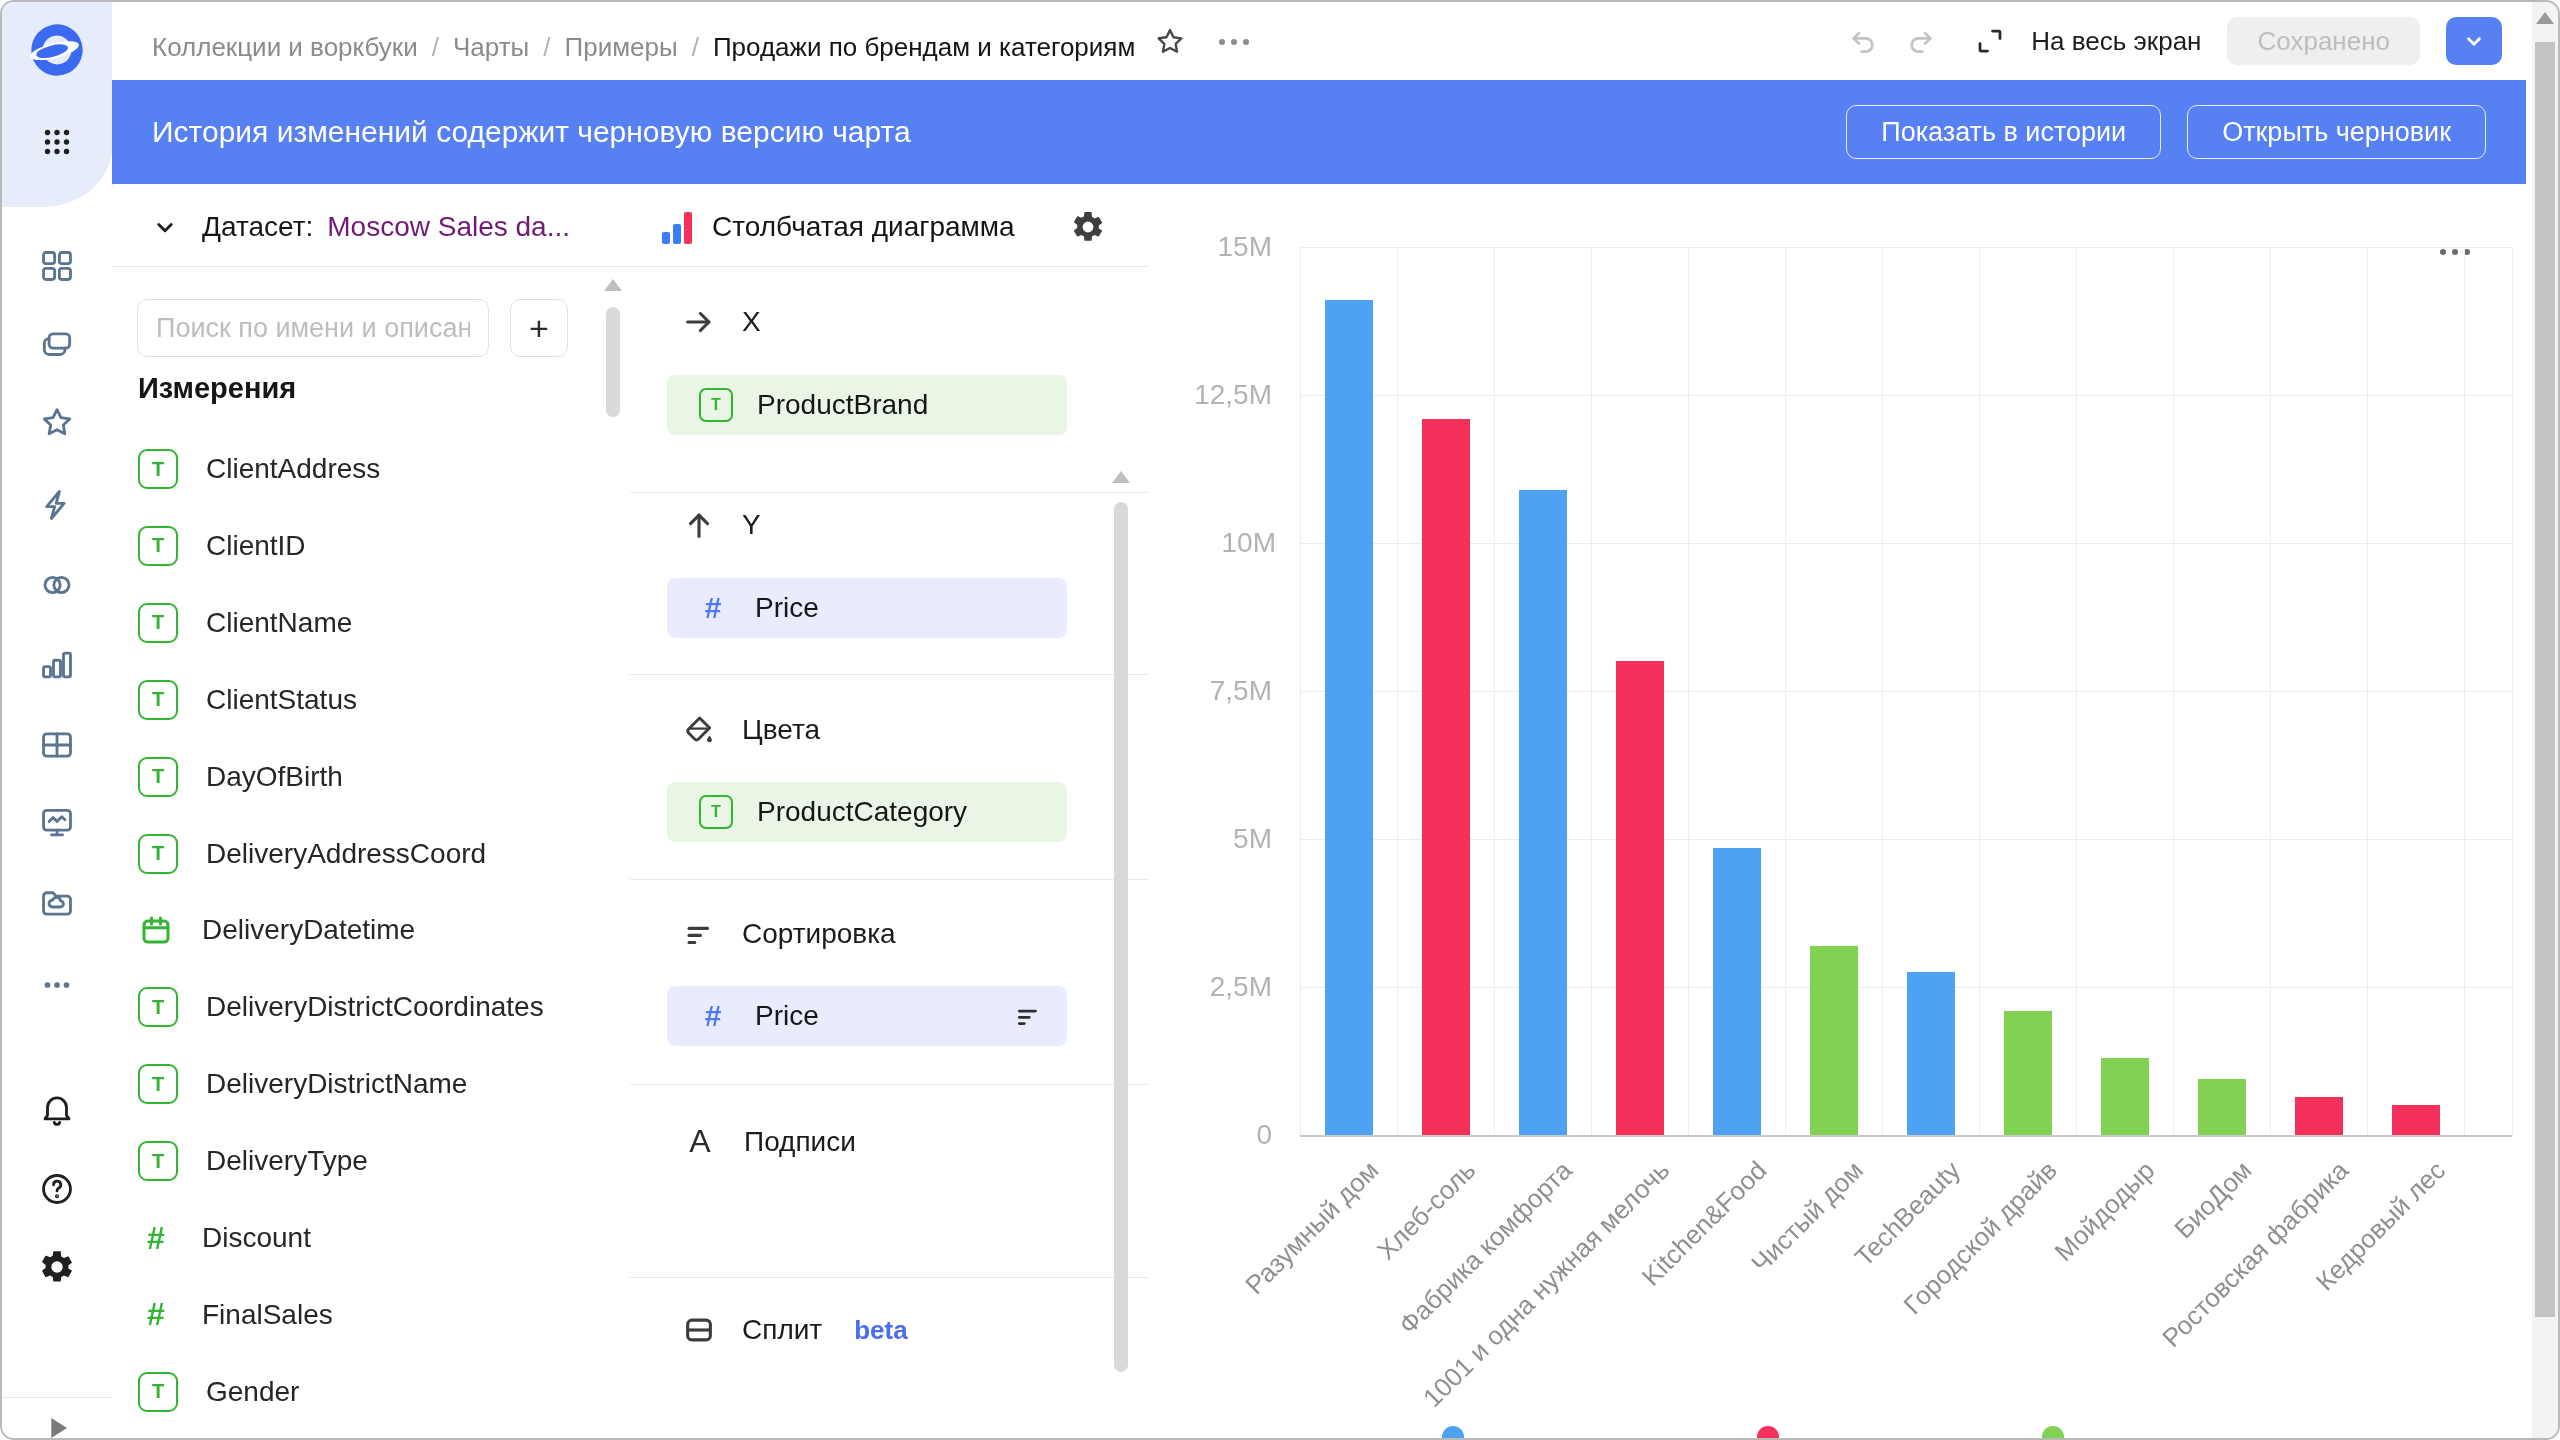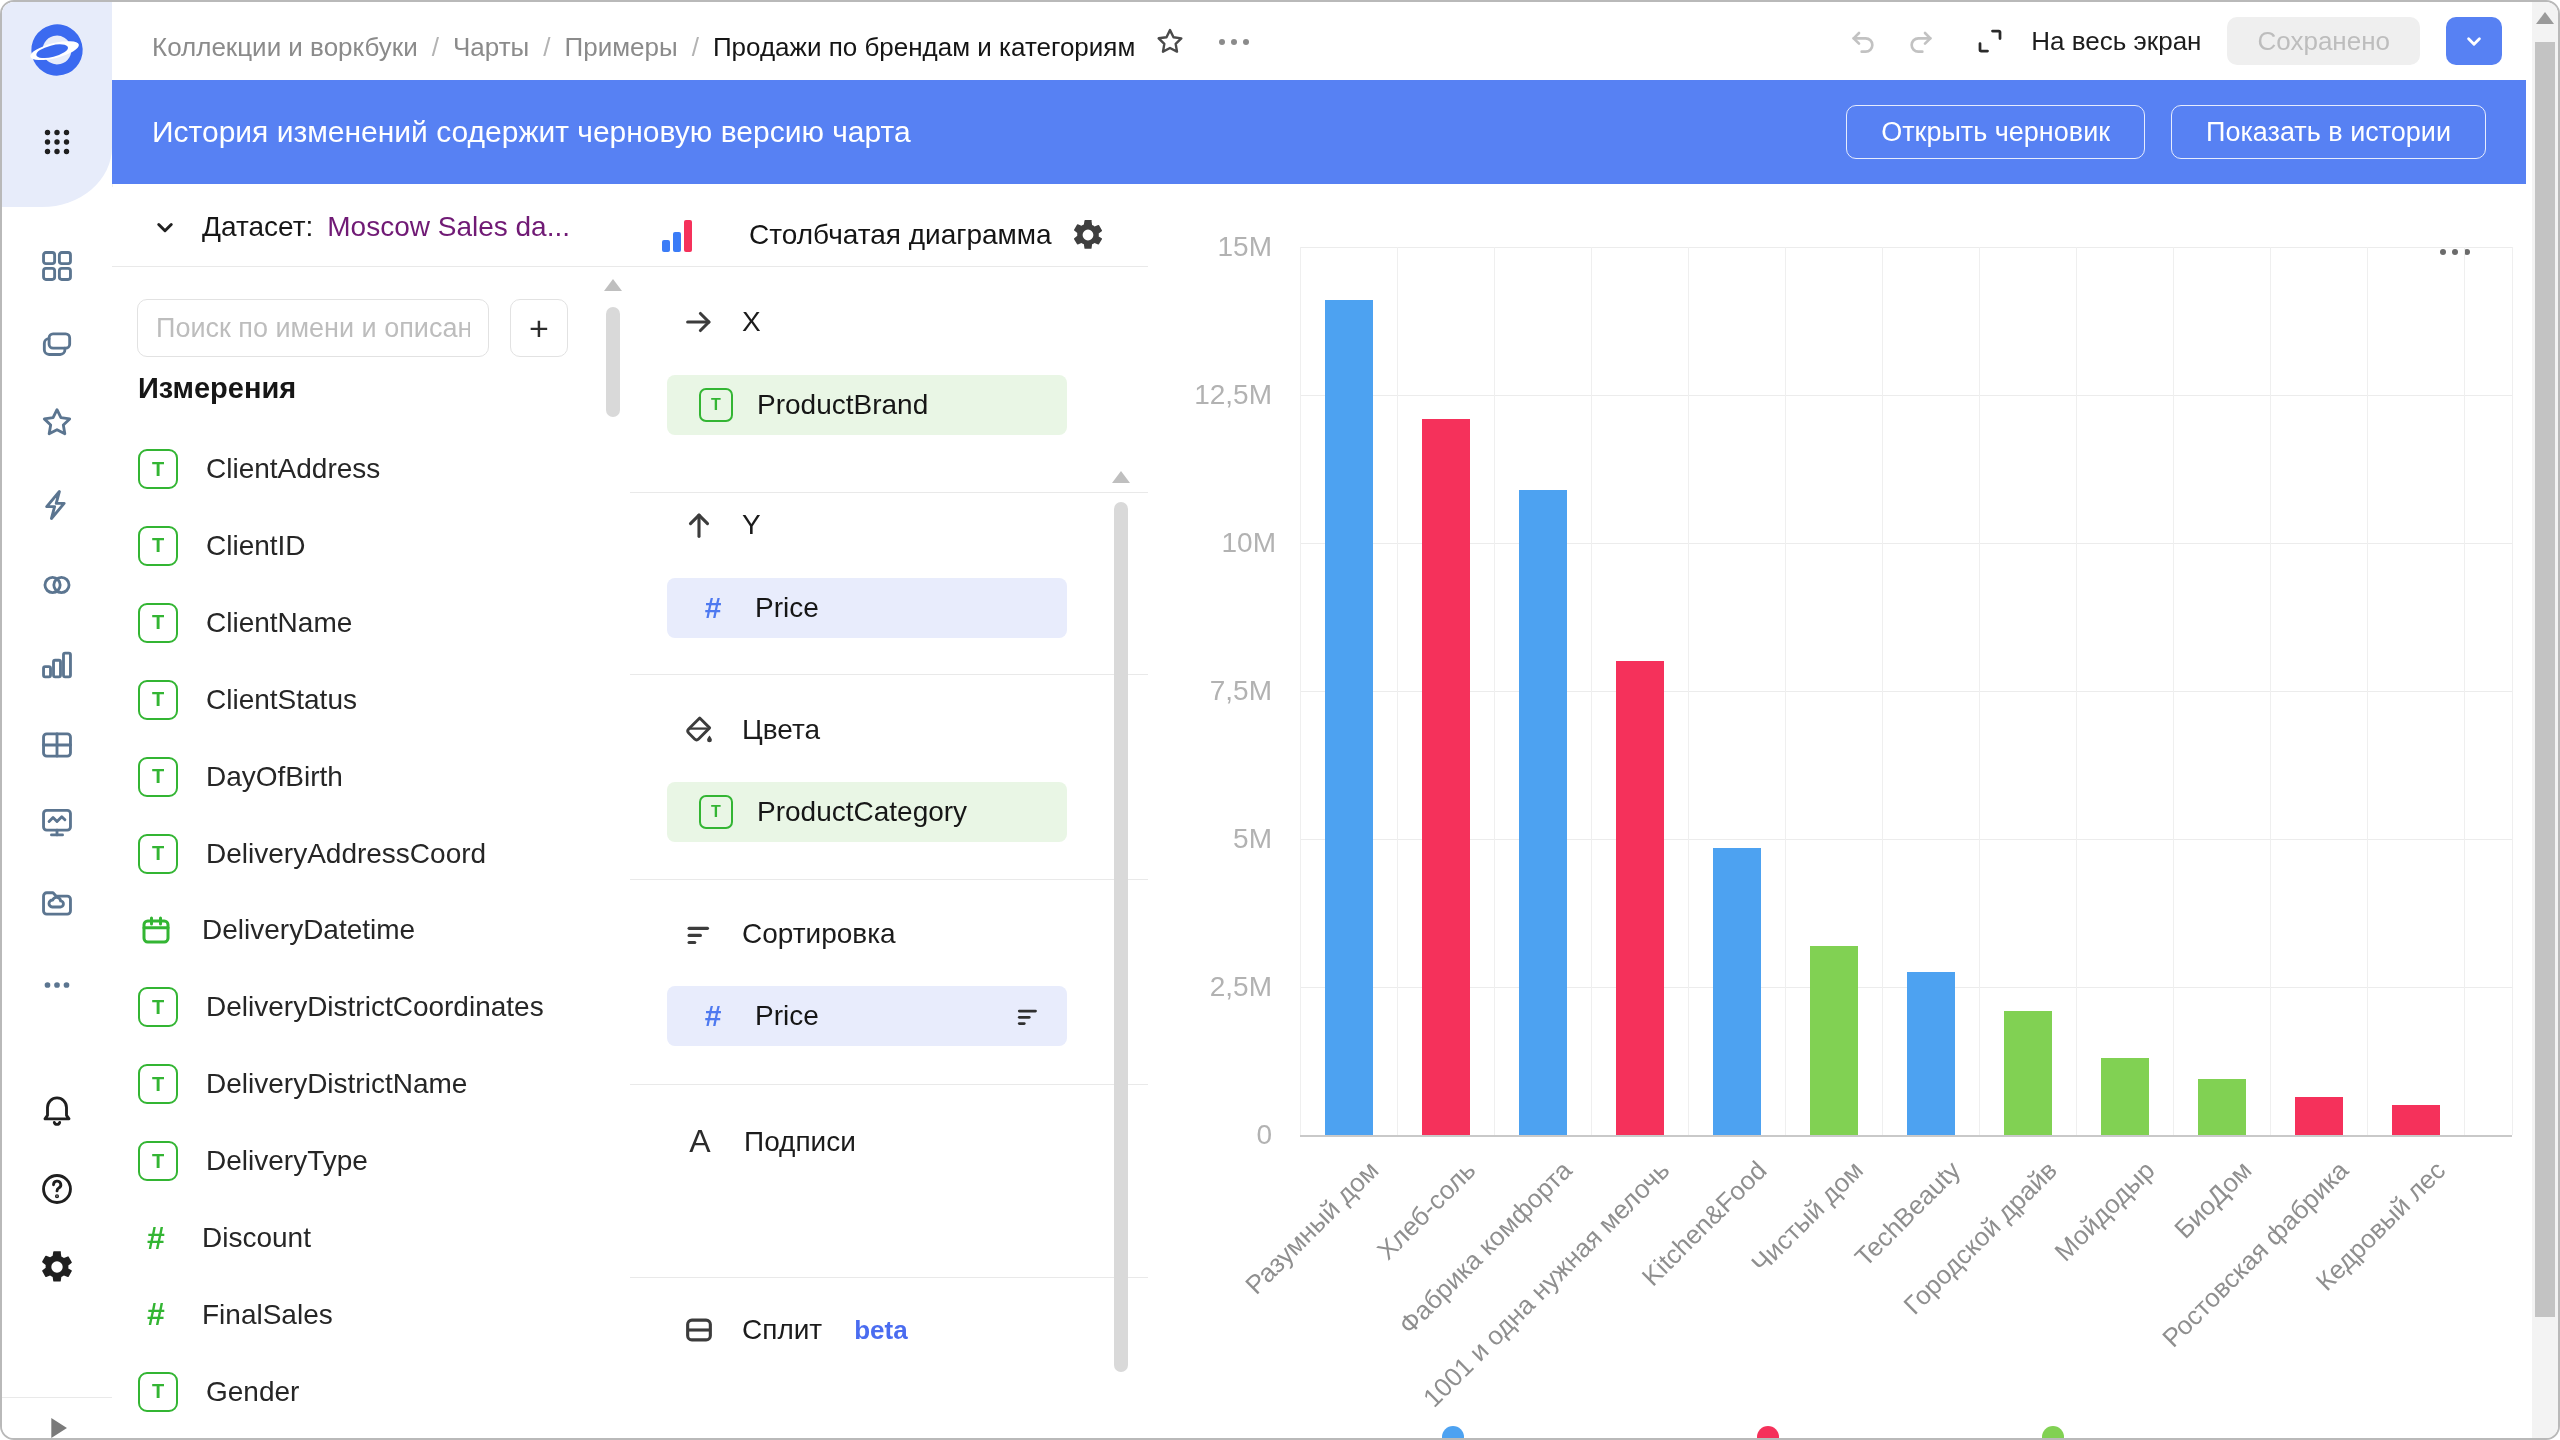--- a/index.html
+++ b/index.html
@@ -48,21 +48,21 @@
   #add-field-btn{left:398px;top:112px;width:58px;height:58px;border:1px solid #e2e2e2;border-radius:10px;background:#fff;font-size:34px;color:#2c2c2c;display:flex;align-items:center;justify-content:center;font-family:inherit;}
   #fields-title{left:26px;top:185px;font-size:29px;font-weight:700;color:#161616;}
   .field-row{left:26px;width:440px;height:60px;display:flex;align-items:center;gap:28px;}
   .tbox{width:36px;height:36px;border:2.5px solid #33b533;border-radius:9px;display:flex;align-items:center;justify-content:center;color:#33b533;font-size:20px;font-weight:700;flex:0 0 auto;}
   .hashglyph{width:36px;text-align:center;color:#33b533;font-size:32px;font-weight:700;flex:0 0 auto;}
   .field-name{font-size:28px;color:#262626;white-space:nowrap;}
   .mini-scroll-tri{width:0;height:0;border-left:9px solid transparent;border-right:9px solid transparent;border-bottom:12px solid #bfbfbf;}
   .mini-thumb{width:14px;border-radius:7px;background:#d9d9d9;}
 
   #config-panel{left:628px;top:185px;width:518px;height:1255px;background:#fff;}
-  #config-header{left:0;top:8px;width:518px;height:79px;display:flex;align-items:center;gap:37px;}
+  #config-header{left:0;top:0;width:518px;height:79px;display:flex;align-items:center;}
   #chart-type-icon{margin-left:32px;display:flex;align-items:flex-end;gap:3px;height:34px;}
   #chart-type-icon .b1{width:8px;height:12px;background:#3b7cf7;border-radius:2px;}
   #chart-type-icon .b2{width:8px;height:20px;background:#3b7cf7;border-radius:2px;}
   #chart-type-icon .b3{width:8px;height:32px;background:#f5315b;border-radius:2px;}
   #chart-type-label{margin-left:20px;font-size:28px;color:#141414;white-space:nowrap;}
   #config-gear{position:absolute;left:440px;top:22px;color:#3f3f3f;}
   .section-line{left:0;width:518px;height:1px;background:#e9e9e9;}
   .sec-header{left:52px;display:flex;align-items:center;gap:26px;color:#3c3c3c;}
   .sec-label{font-size:28px;color:#1b1b1b;}
   .beta{color:#4a6cf0;font-weight:700;font-size:26px;margin-left:6px;}
@@ -308,22 +308,22 @@
             <polyline points="7,10 12,15 17,10"></polyline>
           </svg>
         </span>
       </button>
     </div>
   </div>
 
   <div id="banner" class="abs">
     <span id="banner-text">История изменений содержит черновую версию чарта</span>
     <div id="banner-actions">
+      <button class="banner-btn">Показать в истории</button>
       <button class="banner-btn">Открыть черновик</button>
-      <button class="banner-btn">Показать в истории</button>
     </div>
   </div>
 
   <div id="dataset-panel" class="abs">
     <div id="dataset-header" class="abs">
       <span class="chev">
         <svg width="30" height="30" viewBox="0 0 24 24" fill="none" stroke="#222" stroke-width="2.4" stroke-linecap="round" stroke-linejoin="round">
             <polyline points="7,10 12,15 17,10"></polyline>
           </svg>
       </span>

